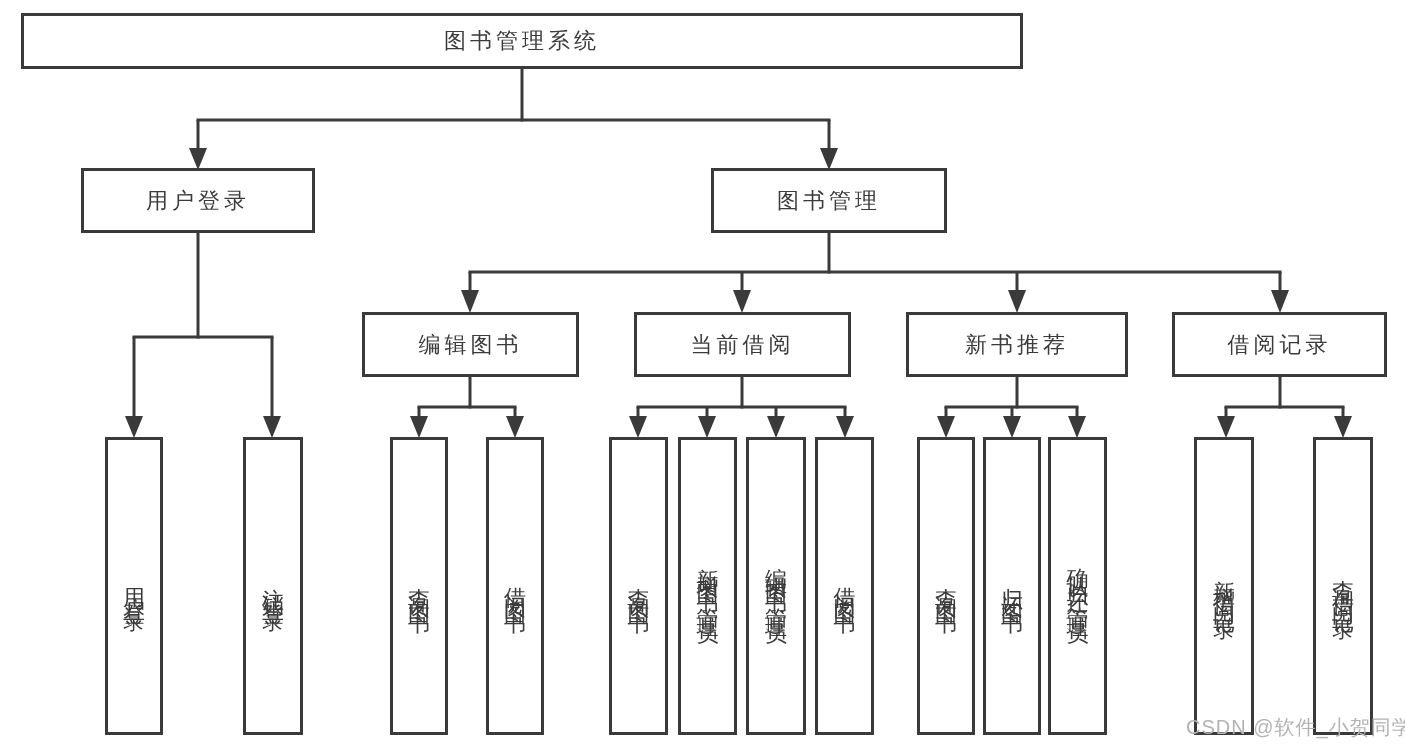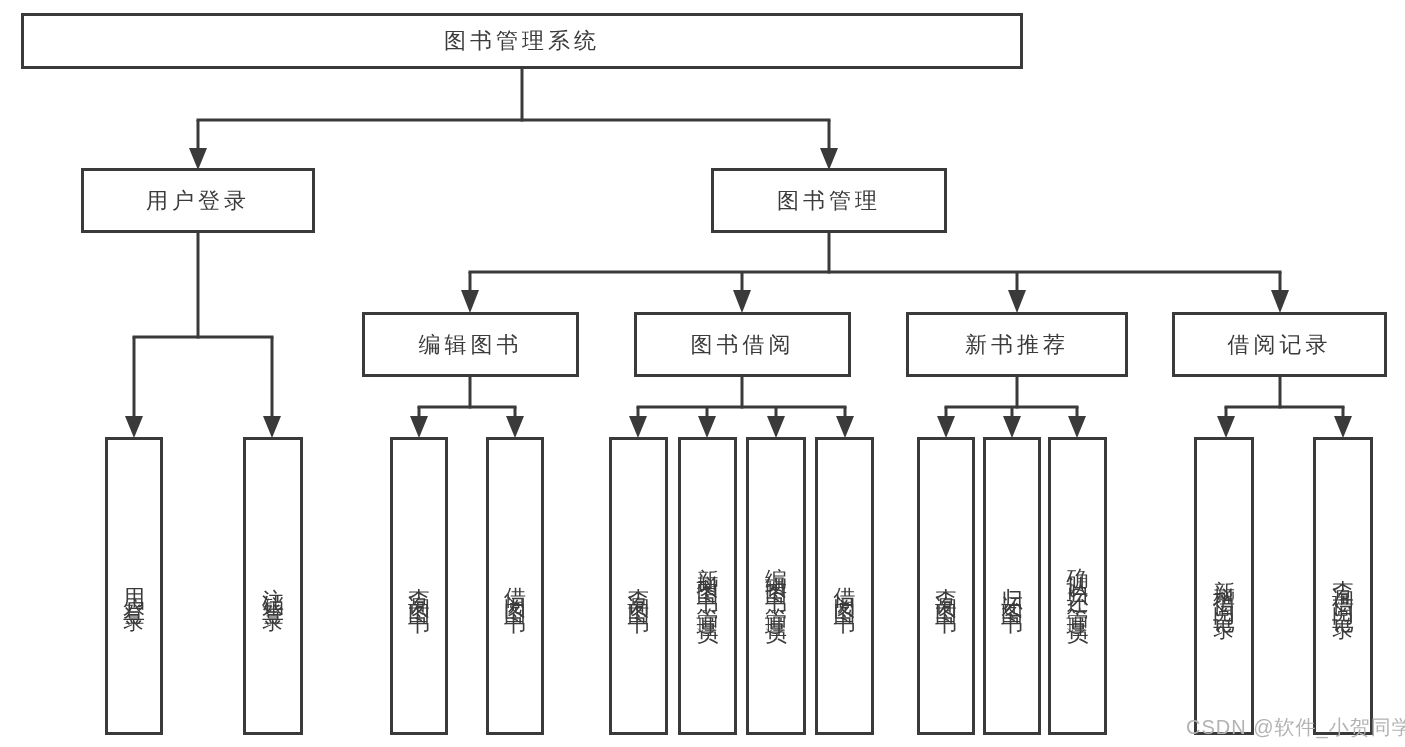--- a/index.html
+++ b/index.html
@@ -123,21 +123,21 @@
       <polygon points="1334,416 1352,416 1343,438" stroke="none"></polygon>
     </g>
   </svg>
 
   <div class="node" style="left:21px; top:13px; width:1002px; height:56px;">图书管理系统</div>
 
   <div class="node" style="left:81px; top:168px; width:234px; height:65px;">用户登录</div>
   <div class="node" style="left:711px; top:168px; width:236px; height:65px;">图书管理</div>
 
   <div class="node" style="left:362px; top:312px; width:217px; height:65px;">编辑图书</div>
-  <div class="node" style="left:634px; top:312px; width:217px; height:65px;">图书借阅</div>
+  <div class="node" style="left:634px; top:312px; width:217px; height:65px;">当前借阅</div>
   <div class="node" style="left:906px; top:312px; width:222px; height:65px;">新书推荐</div>
   <div class="node" style="left:1172px; top:312px; width:215px; height:65px;">借阅记录</div>
 
   <div class="node v" style="left:105px; top:437px; width:58px; height:298px;">用户登录</div>
   <div class="node v" style="left:243px; top:437px; width:60px; height:298px;">注销登录</div>
 
   <div class="node v" style="left:390px; top:437px; width:58px; height:298px;">查询图书</div>
   <div class="node v" style="left:486px; top:437px; width:58px; height:298px;">借阅图书</div>
 
   <div class="node v" style="left:609px; top:437px; width:59px; height:298px;">查询图书</div>

